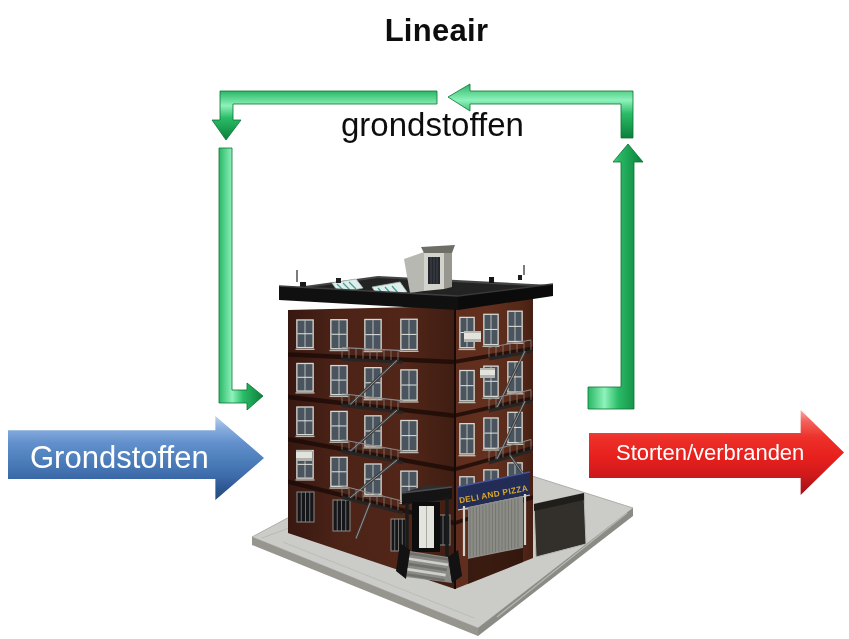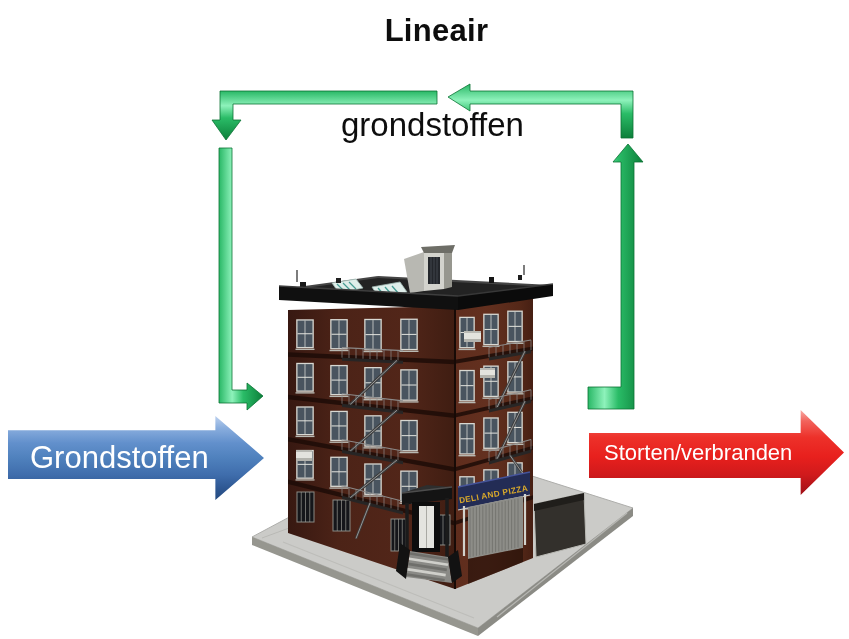--- a/index.html
+++ b/index.html
@@ -7,21 +7,21 @@
          font-family:"Liberation Sans",sans-serif;}
   .title{position:absolute;left:12px;top:13px;width:849px;text-align:center;
          font-size:31px;font-weight:bold;color:#0d0d0d;letter-spacing:.3px;}
   .loop-label{position:absolute;left:341px;top:106px;font-size:33px;color:#0d0d0d;}
   #scene{position:absolute;left:0;top:0;width:849px;height:639px;}
   .arrow{position:absolute;display:flex;align-items:center;color:#ffffff;box-sizing:border-box;
          white-space:nowrap;}
   .arrow.blue{left:8px;top:416px;width:256px;height:84px;font-size:31px;padding-left:22px;
     clip-path:polygon(0 17%,81% 17%,81% 0,100% 50%,81% 100%,81% 75%,0 75%);
     background:linear-gradient(180deg,#bcd1ef 0%,#8aaede 14%,#6290cc 32%,#4f81bd 50%,#3f6dac 70%,#2d5691 87%,#244a80 100%);}
-  .arrow.red{left:589px;top:410px;width:255px;height:85px;font-size:22px;padding-left:15px;
+  .arrow.red{left:589px;top:410px;width:255px;height:85px;font-size:22px;padding-left:27px;
     clip-path:polygon(0 27%,83% 27%,83% 0,100% 50%,83% 100%,83% 80%,0 80%);
     background:linear-gradient(180deg,#f9aca6 0%,#f2635c 13%,#ed312a 32%,#e8201d 55%,#d01a1c 76%,#a61117 96%);text-align:right;}
 </style>
 </head>
 <body>
 
 <div class="stage">
 
   <svg id="scene" viewBox="0 0 849 639">
     <defs>

